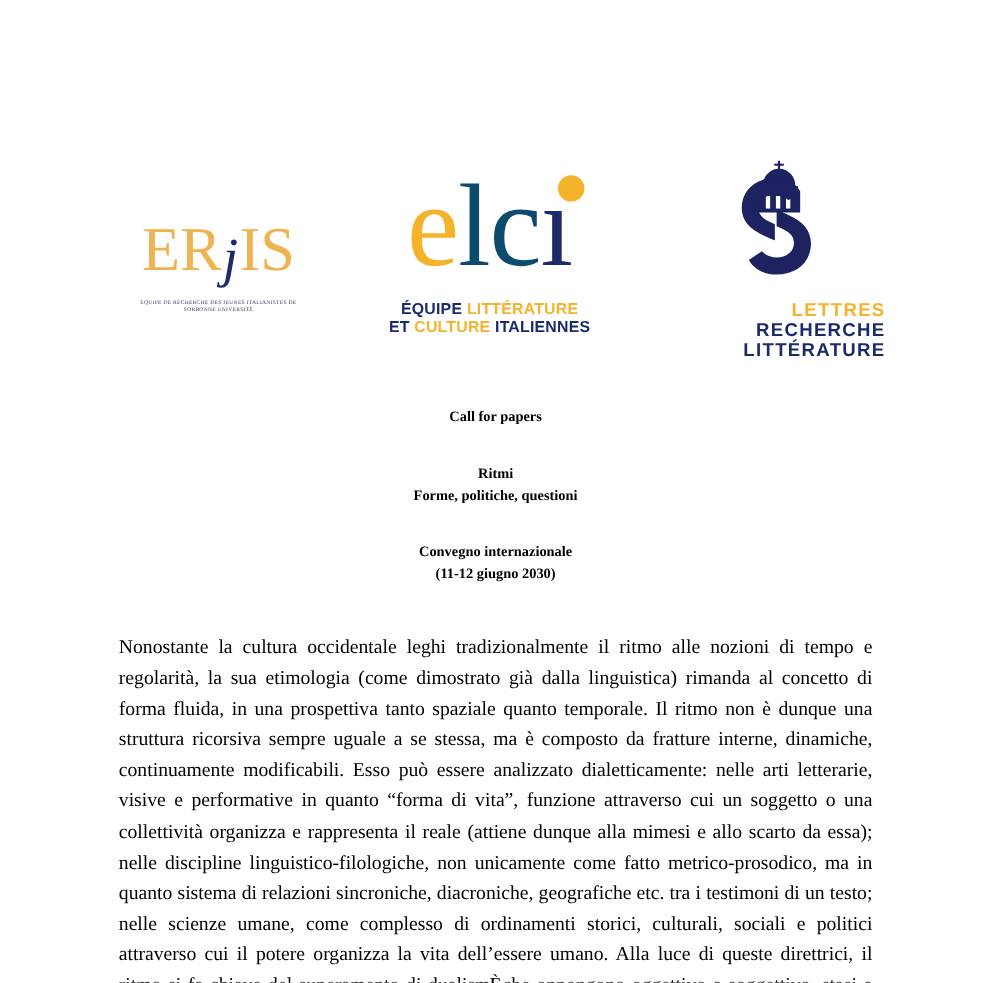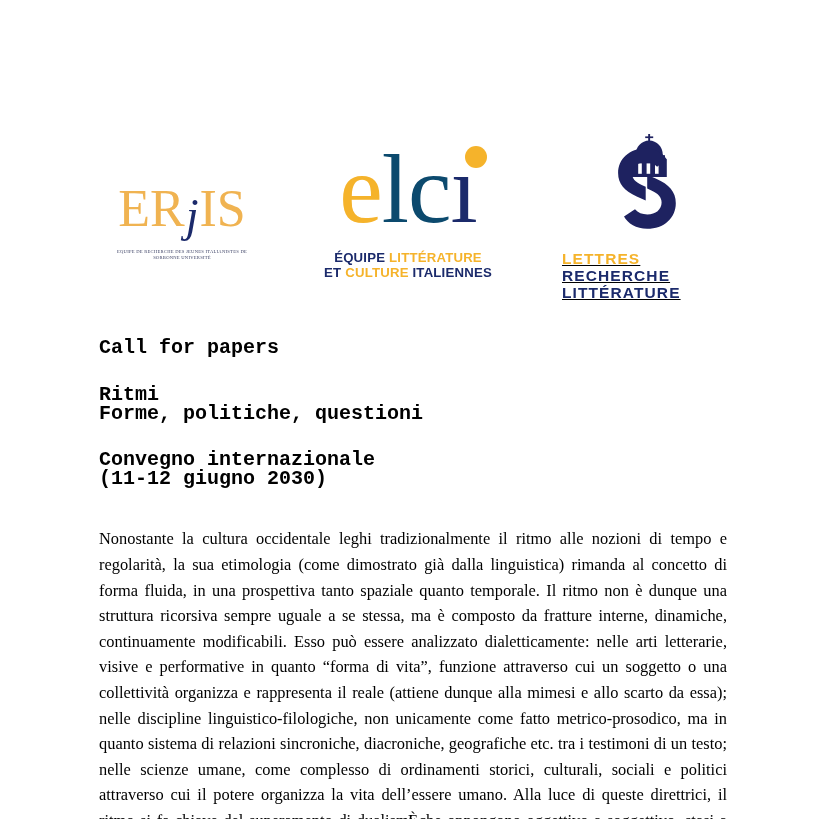--- a/index.html
+++ b/index.html
@@ -107,22 +107,21 @@
   }
   .nv { color: #1b2a6b; }
   .og { color: #f5b32b; }
 
   
   .logo-sorb {
     position: absolute;
     left: 562px;
     top: 8px;
     width: 176px;
-    text-align: left;
-    text-decoration: underline;
+    text-align: right;
   }
   .sorb-emblem {
     width: 176px;
     height: 116px;
     position: relative;
   }
   .sorb-sub {
     font-family: "Liberation Sans", "DejaVu Sans", sans-serif;
     font-weight: bold;
     font-size: 15.5px;
@@ -132,25 +131,24 @@
   }
 
   
   .doc {
     position: absolute;
     left: 99px;
     top: 338px;
     width: 628px;
   }
   .head-block {
-    text-align: left;
+    text-align: center;
     font-weight: bold;
-    font-size: 20px;
+    font-size: 12px;
     line-height: 19px;
-    font-family: Liberation Mono, monospace;
   }
   .gap-lg { height: 28px; }
   .gap-md { height: 27px; }
   .gap-body { height: 22px; }
 
   .body-par {
     font-size: 16.4px;
     line-height: 25.6px;
     text-align: justify;
     text-justify: inter-word;

